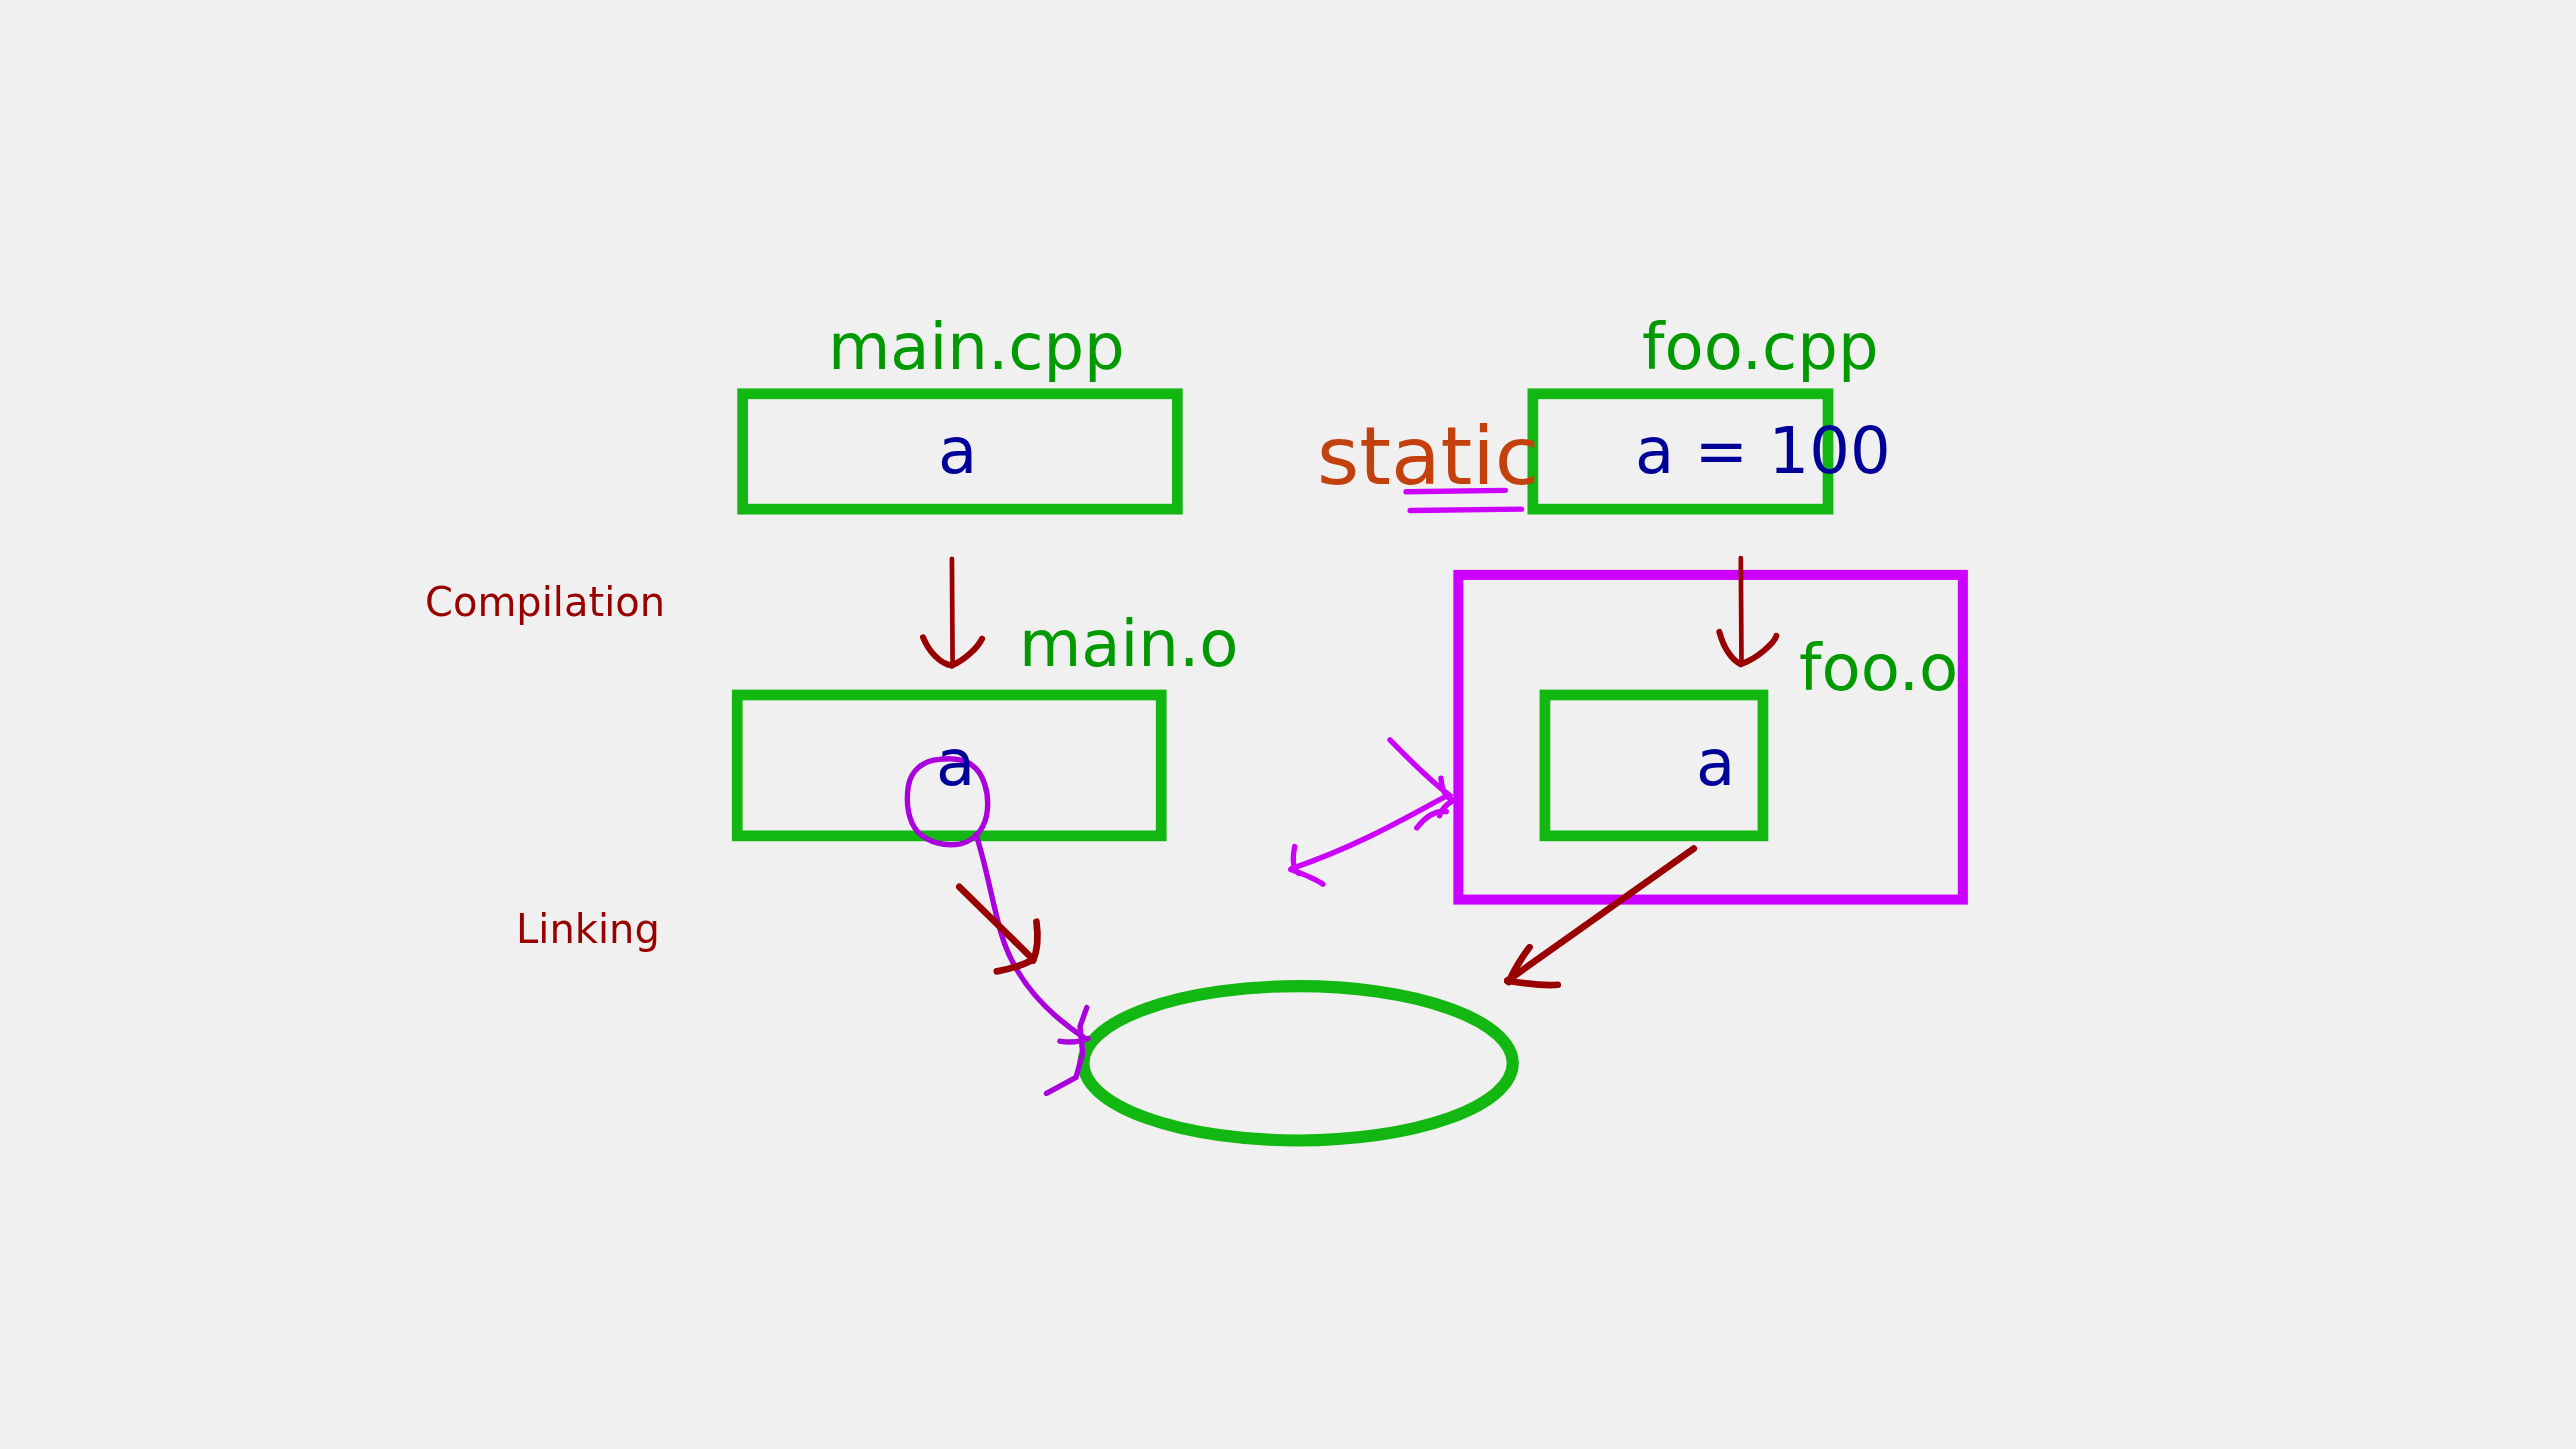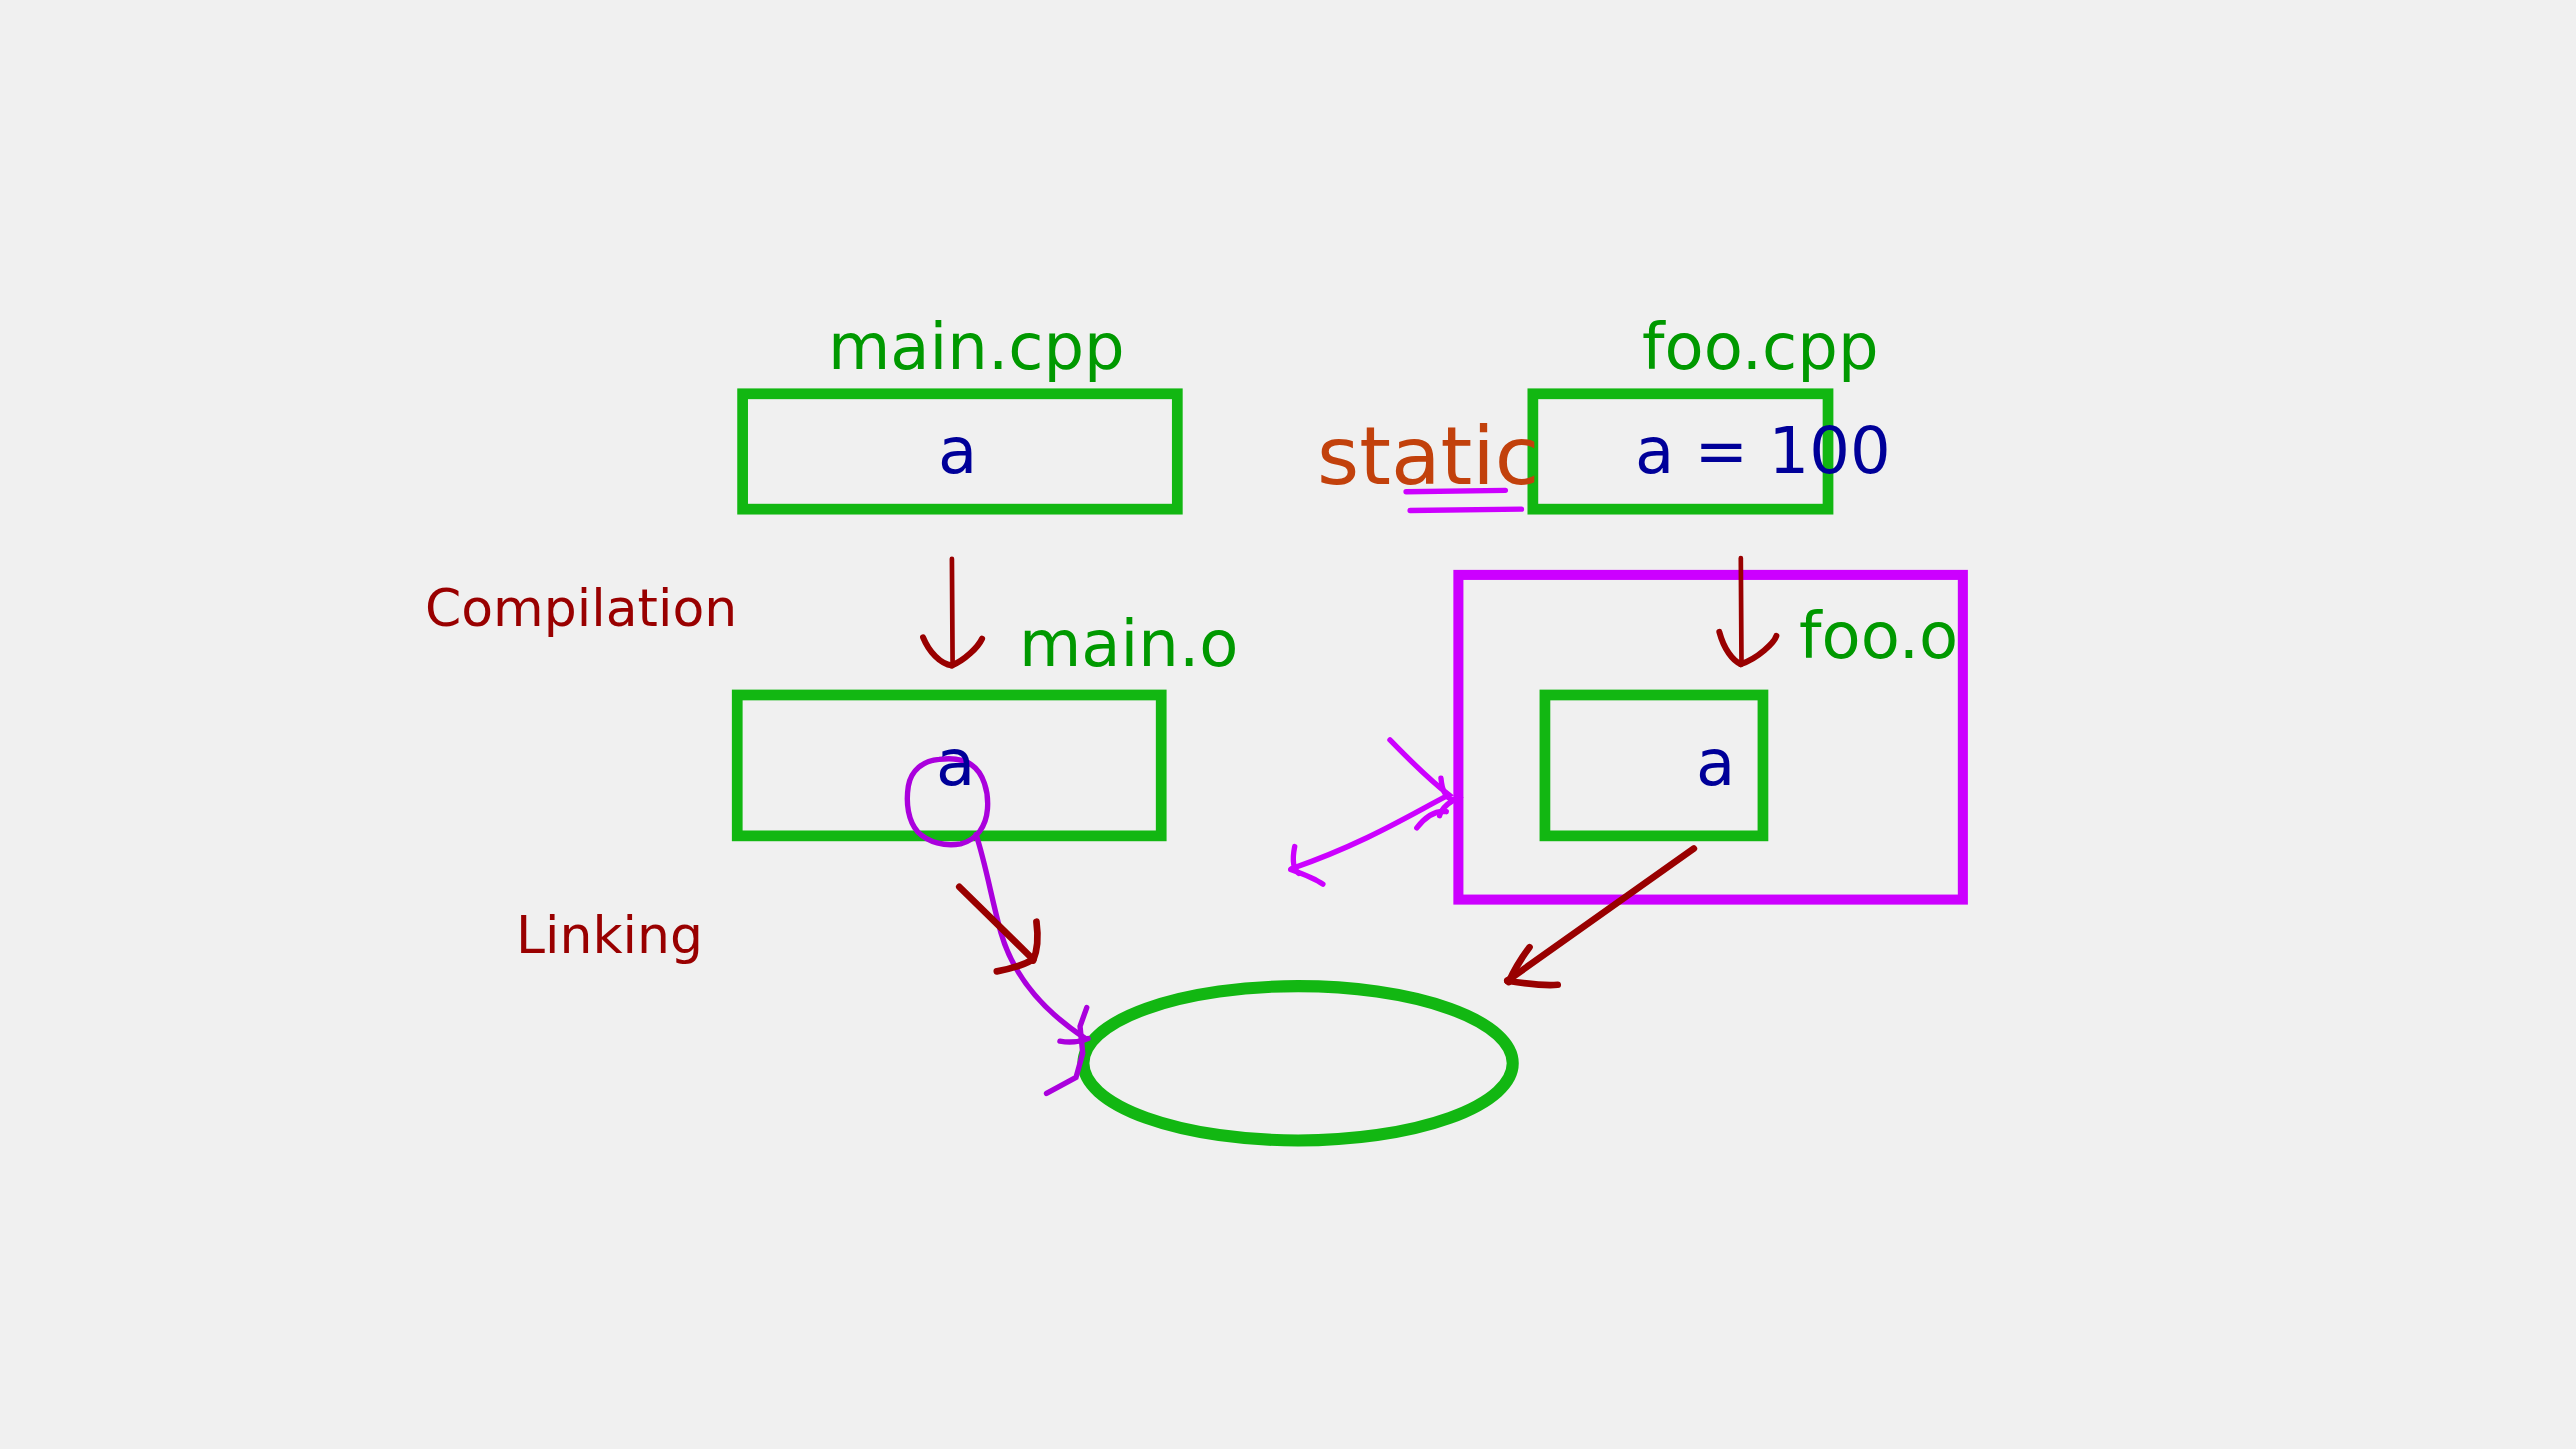--- a/index.html
+++ b/index.html
@@ -34,21 +34,21 @@
     font-size: 64px;
   }
   
   .oname {
     color: #009900;
     font-size: 64px;
   }
   
   .stage-lbl {
     color: #990000;
-    font-size: 52px;
+    font-size: 40px;
   }
   
   .sym {
     color: #000099;
     font-size: 64px;
   }
   
   .kw-static {
     color: #c2410c;
     font-size: 81px;
@@ -142,21 +142,21 @@
   <div class="lbl sym" style="left:1635px; top:419px;">a = 100</div>
 
   <div class="lbl kw-static" style="left:1317px; top:416px;">static</div>
 
   <div class="lbl stage-lbl" style="left:425px; top:582px;">Compilation</div>
 
   <div class="lbl stage-lbl" style="left:516px; top:909px;">Linking</div>
 
   <div class="lbl oname" style="left:993px; top:612px;margin-left:26px;">main.o</div>
 
-  <div class="lbl oname" style="left:1799px; top:604px;">foo.o</div>
+  <div class="lbl oname" style="left:1799px; top:636px;">foo.o</div>
 
   <div class="lbl sym" style="left:936px; top:731px;">a</div>
 
   <div class="lbl sym" style="left:1696px; top:731px;">a</div>
 
 
 </div>
 
 
 </body></html>

